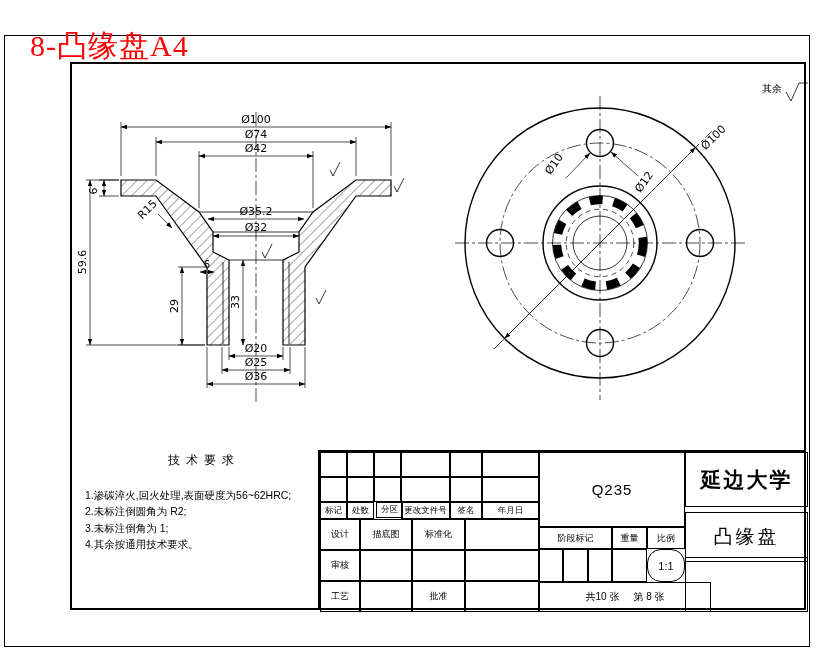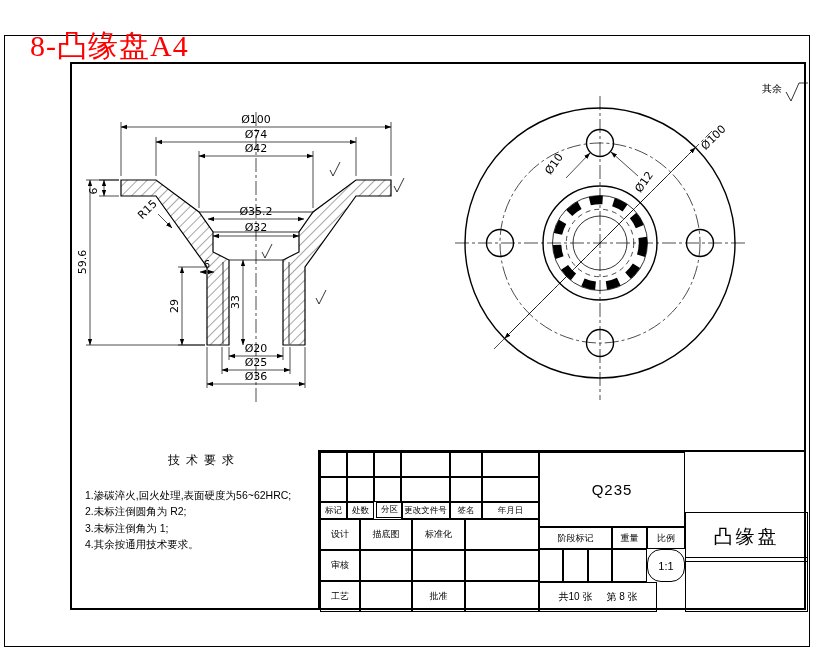--- a/index.html
+++ b/index.html
@@ -226,28 +226,29 @@
   <div class="cell f9" style="left:0;top:98px;width:40px;height:31px">审核</div>
   <div class="cell" style="left:40px;top:98px;width:52px;height:31px"></div>
   <div class="cell" style="left:92px;top:98px;width:53px;height:31px"></div>
   <div class="cell" style="left:145px;top:98px;width:74px;height:31px"></div>
   <div class="cell f9" style="left:0;top:129px;width:40px;height:31px">工艺</div>
   <div class="cell" style="left:40px;top:129px;width:52px;height:31px"></div>
   <div class="cell f9" style="left:92px;top:129px;width:53px;height:31px">批准</div>
   <div class="cell" style="left:145px;top:129px;width:74px;height:31px"></div>
 
   <div class="cell f15" style="left:219px;top:0;width:146px;height:75px">Q235</div>
+  <div class="cell org" style="left:365px;top:0;width:123px;height:55px">延边大学</div>
   <div class="cell part" style="left:365px;top:60px;width:123px;height:50px">凸缘盘</div>
   <div class="cell" style="left:365px;top:105px;width:123px;height:55px"></div>
 
   <div class="cell f9" style="left:219px;top:75px;width:73px;height:22px">阶段标记</div>
   <div class="cell f9" style="left:292px;top:75px;width:35px;height:22px">重量</div>
   <div class="cell f9" style="left:327px;top:75px;width:38px;height:22px">比例</div>
   <div class="cell" style="left:219px;top:97px;width:24px;height:33px"></div>
   <div class="cell" style="left:243px;top:97px;width:25px;height:33px"></div>
   <div class="cell" style="left:268px;top:97px;width:24px;height:33px"></div>
   <div class="cell" style="left:292px;top:97px;width:35px;height:33px"></div>
   <div class="cell f11" style="left:327px;top:97px;width:38px;height:33px">1:1</div>
-  <div class="cell sheets" style="left:219px;top:130px;width:118px;height:30px">
+  <div class="cell sheets" style="left:219px;top:130px;width:172px;height:30px">
     <span>共10 张</span>
     <span>第 8 张</span>
   </div>
 </div>
 
 </body></html>

